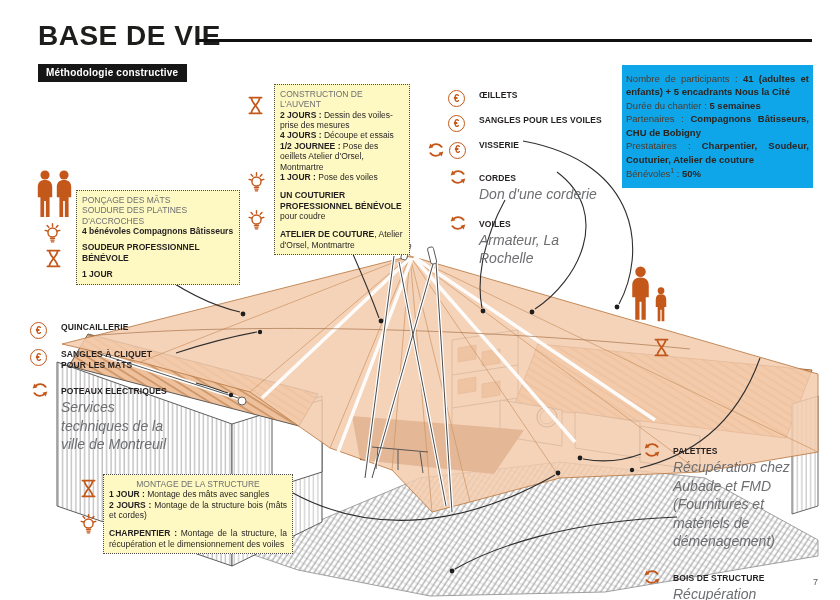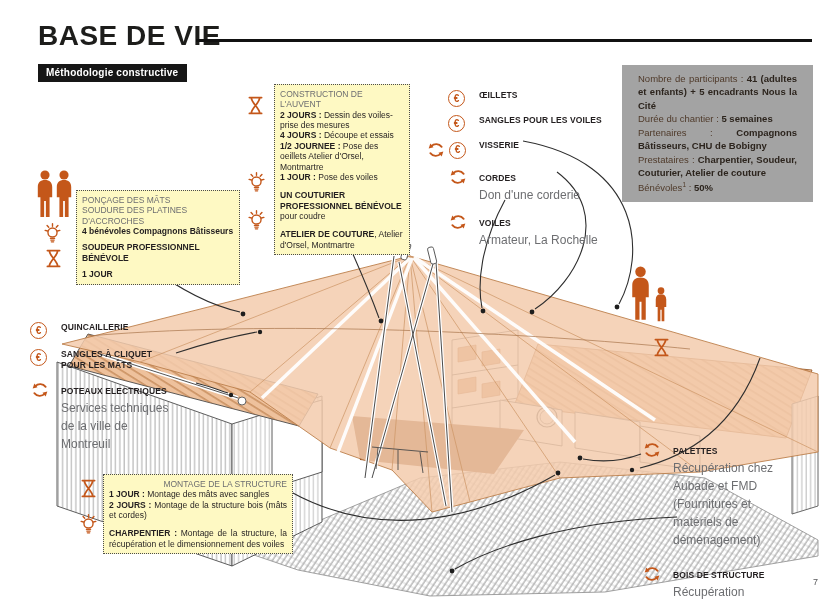--- a/index.html
+++ b/index.html
@@ -11,29 +11,29 @@
   .rule{background:#111;height:3px;}
   .tag{background:#161616;color:#fff;font-size:10px;font-weight:bold;padding:3px 9px 4px 8px;letter-spacing:0.2px;}
   .pagenum{font-size:9px;color:#58595b;}
   
   .dbox{border:1px dotted #4c4c4c;background:#fef9c3;padding:4px 5px;font-size:8.5px;line-height:1.22;box-sizing:border-box;}
   .dbox .t-gray{color:#6d6e71;}
   .dbox .b{font-weight:bold;color:#231f20;}
   .gap6{height:6px;} .gap8{height:8px;}
   .just{text-align:justify;}
   
-  .info{background:#a3a3a3;color:#4f3a2a;font-size:9.5px;line-height:1.42;padding:7px 16px;box-sizing:border-box;text-align:justify;}
+  .info{background:#0ea5e9;color:#4f3a2a;font-size:9.5px;line-height:1.42;padding:7px 4px;box-sizing:border-box;text-align:justify;}
   .info b{color:#2c241d;}
   .info sup{font-size:6.5px;}
   
   .mrow{display:flex;align-items:flex-start;}
   .mic{flex:none;display:flex;gap:3px;align-items:center;margin-right:11px;width:20px;}
   .mic.wide{width:42px;margin-left:-22px;}
   .mtitle{font-weight:bold;font-size:8.5px;line-height:1.25;color:#231f20;letter-spacing:0.1px;}
-  .msub{font-size:12px;line-height:1.25;color:#6d6e71;}
+  .msub{font-size:14px;line-height:1.25;color:#6d6e71;font-style:italic;}
   .euro{display:inline-flex;align-items:center;justify-content:center;width:15px;height:15px;border:1.7px solid #c4571a;
         border-radius:50%;color:#c4571a;font-weight:bold;font-size:10px;line-height:1;flex:none;}
   .ic{flex:none;color:#c4571a;}
   svg.ic-recycle{width:20px;height:20px;}
   svg.ic-bulb{width:21px;height:23px;}
   svg.ic-hour{width:15px;height:19px;}
 </style>
 </head>
 <body>
 
@@ -335,21 +335,21 @@
   </div>
 
   <div class="abs" style="left:76px;top:474px;width:216px;height:96px">
     <svg class="abs ic ic-hour" style="left:5px;top:5px">
         <use href="#sym-hour" width="15" height="19"></use>
       </svg>
     <svg class="abs ic ic-bulb" style="left:2px;top:38px">
         <use href="#sym-bulb" width="21" height="23"></use>
       </svg>
     <div class="dbox abs just" style="left:27px;top:0;width:190px">
-      <div class="t-gray" style="text-align:right">MONTAGE DE LA STRUCTURE</div>
+      <div class="t-gray" style="text-align:center">MONTAGE DE LA STRUCTURE</div>
       <div><b>1 JOUR :</b><span> Montage des mâts avec sangles</span></div>
       <div><b>2 JOURS :</b><span> Montage de la structure bois (mâts et cordes)</span></div>
       <div class="gap8"></div>
       <div><b>CHARPENTIER :</b><span> Montage de la structure, la récupération et le dimensionnement des voiles</span></div>
     </div>
   </div>
 
   <div class="abs" style="left:642px;top:440px;width:172px">
     <div class="mrow" style="margin-bottom:16px">
       <span class="mic">

